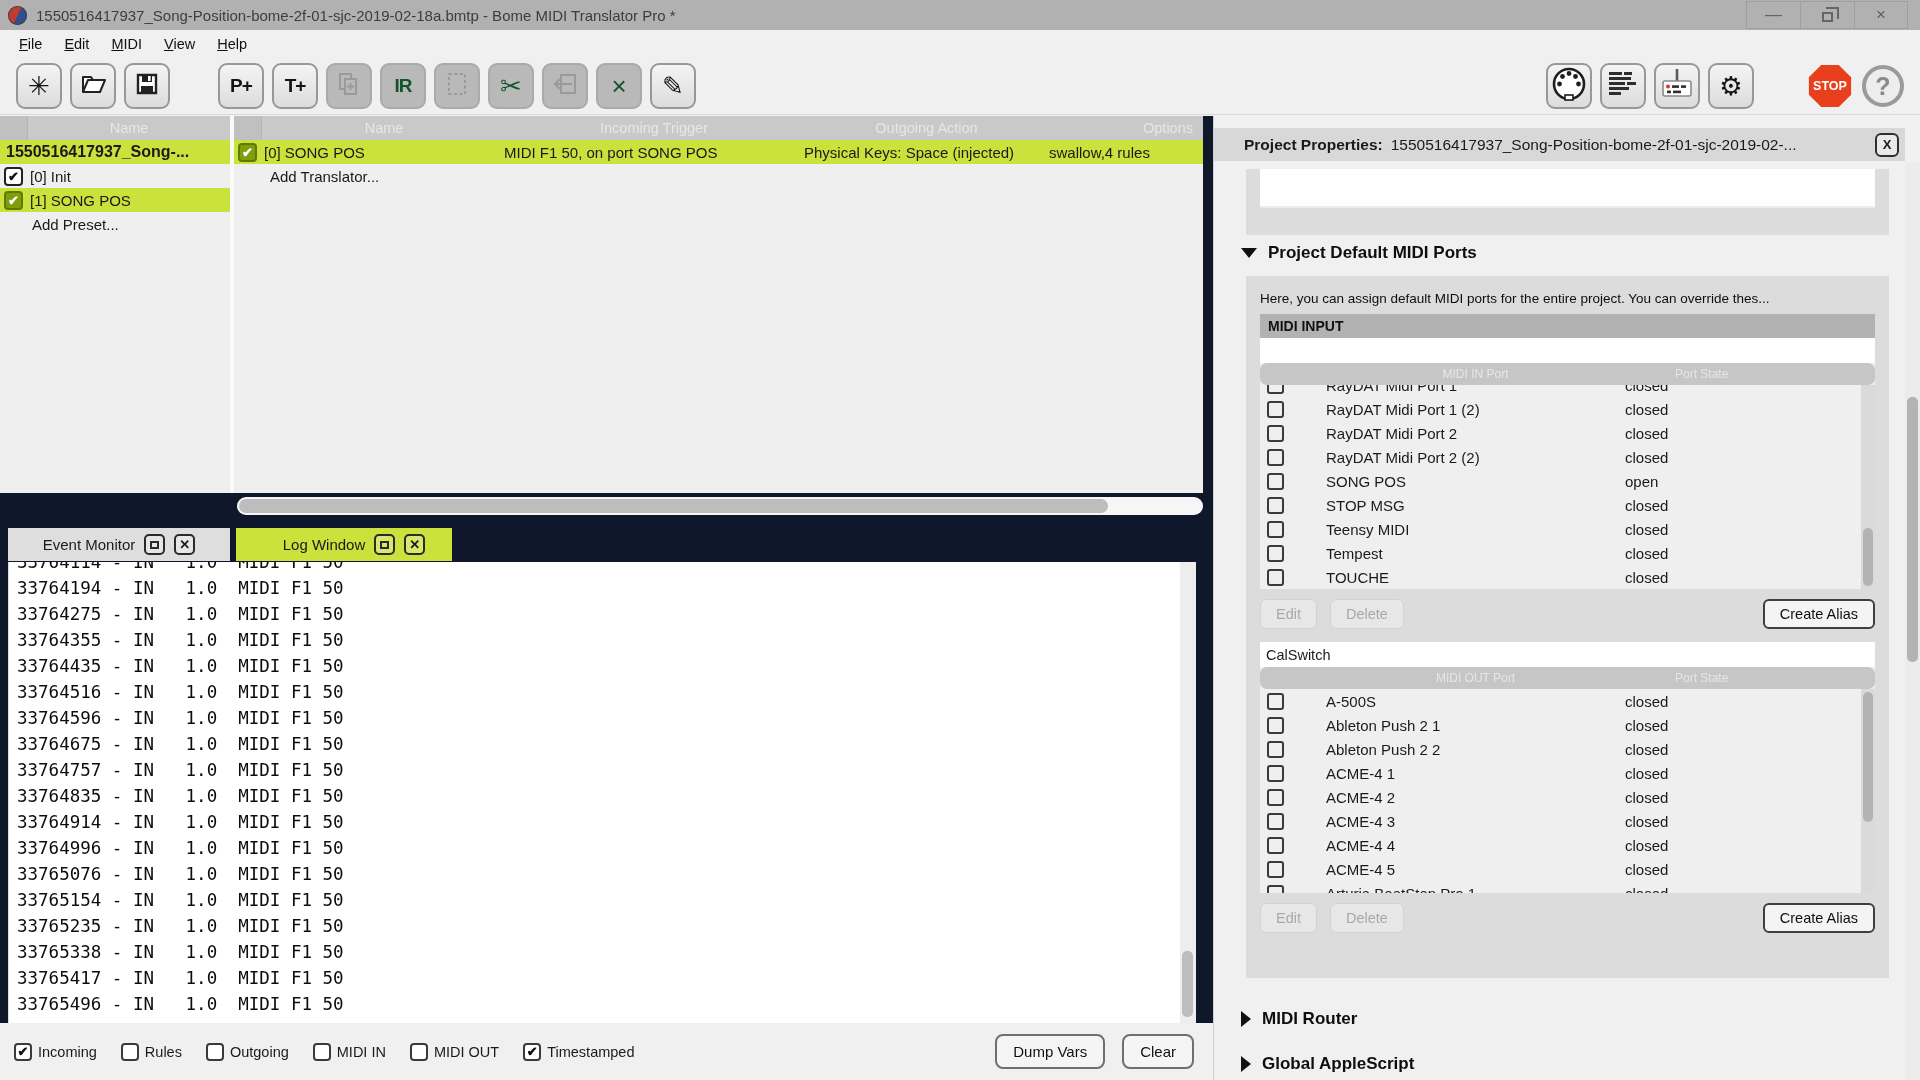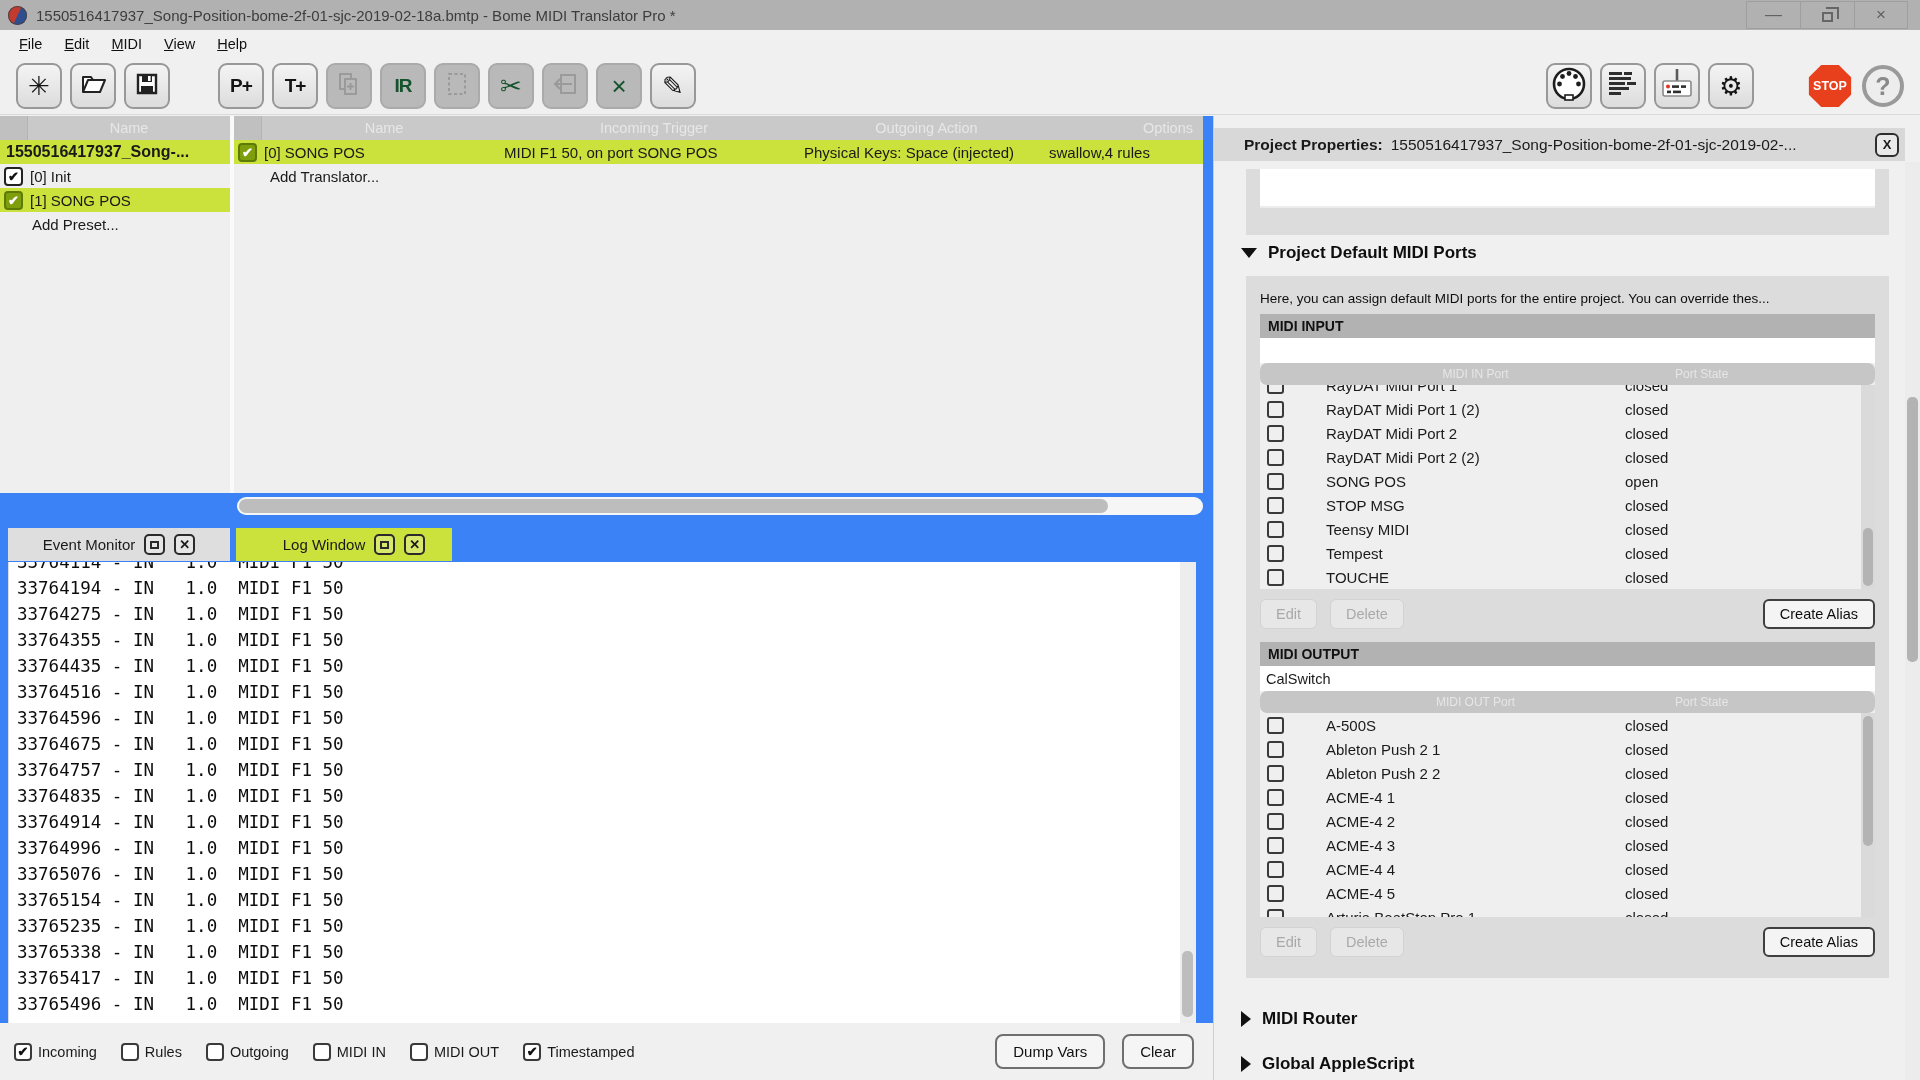--- a/index.html
+++ b/index.html
@@ -30,21 +30,21 @@
   .tb-btn .uni{font-size:26px;line-height:1;}
   .gap-after{margin-right:48px;}
   .tb-right{margin-left:auto;display:flex;align-items:center;}
   .stop-btn{width:44px;height:44px;margin:0 10px 0 46px;background:#e8401c;color:#fff;font-weight:bold;font-size:12.5px;
             display:flex;align-items:center;justify-content:center;
             clip-path:polygon(30% 2%,70% 2%,98% 30%,98% 70%,70% 98%,30% 98%,2% 70%,2% 30%);}
   .help-btn{width:42px;height:42px;border-radius:50%;border:4px solid #9a9a9a;color:#8a8a8a;font-weight:bold;
             font-size:25px;display:flex;align-items:center;justify-content:center;background:#ededed;}
   
   .main{position:absolute;top:116px;left:0;right:0;bottom:0;display:flex;}
-  .left-col{width:1213px;position:relative;background:#3b82f6;flex:0 0 auto;}
+  .left-col{width:1213px;position:relative;background:#0f172a;flex:0 0 auto;}
   .right-panel{flex:1;position:relative;background:#f0f0f0;border-left:1px solid #cfcfcf;}
   
   .panels-row{position:absolute;top:0;left:0;right:0;height:377px;display:flex;}
   .presets-panel{width:230px;background:#efefef;flex:0 0 auto;}
   .panel-gap{width:4px;background:#fafafa;flex:0 0 auto;}
   .translators-panel{flex:1;background:#efefef;margin-right:10px;}
   .list-header{height:24px;background:#c9c9c9;color:#e7e7e7;font-size:14.5px;display:flex;align-items:center;}
   .lh-cbcell{width:28px;height:100%;background:#c0c0c0;border-right:1px solid #b4b4b4;flex:0 0 auto;}
   .lh-label{flex:1;text-align:center;}
   .preset-row{height:24px;display:flex;align-items:center;font-size:15px;padding-left:4px;gap:7px;}
@@ -447,21 +447,20 @@
           <div class="pl-vscroll">
             <div class="vthumb" style="bottom:3px;height:58px"></div>
           </div>
         </div>
         <div class="btn-row">
           <button class="sm-btn disabled">Edit</button>
           <button class="sm-btn disabled">Delete</button>
           <button class="sm-btn primary">Create Alias</button>
         </div>
 
-        <div class="bar-label">MIDI OUTPUT</div>
         <div class="filter-input">CalSwitch</div>
         <div class="port-list">
           <div class="pl-header">
             <div></div>
             <div class="plh c">MIDI OUT Port</div>
             <div class="plh s">Port State</div>
             <div></div>
           </div>
           <div class="pl-rows" id="outPorts">
               <div class="port-row">

